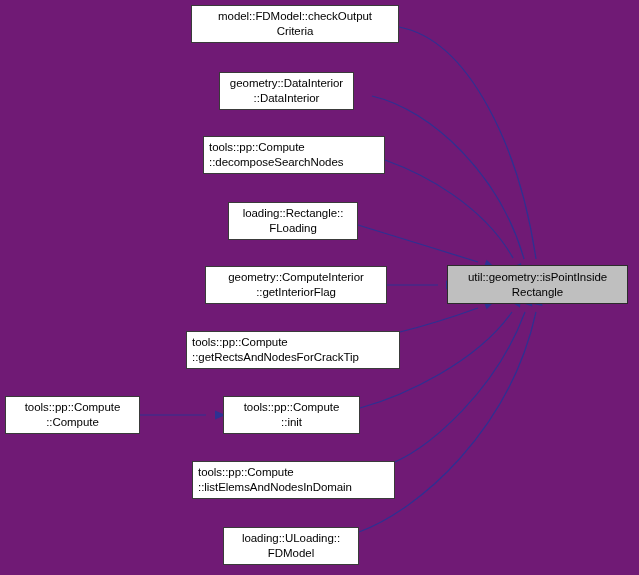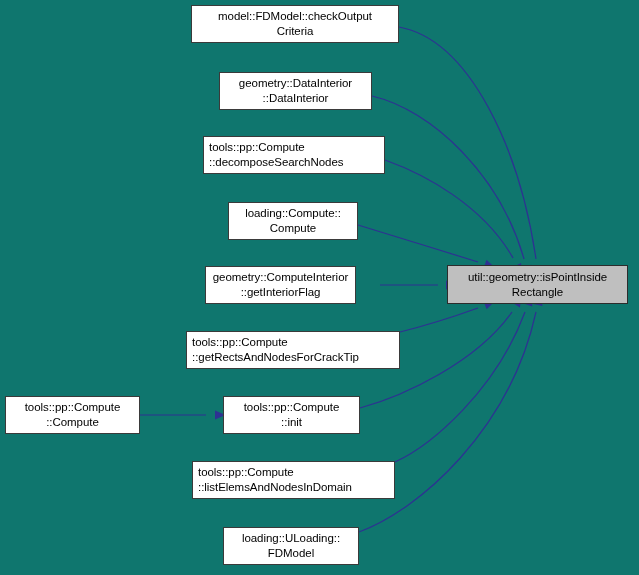--- a/index.html
+++ b/index.html
@@ -4,21 +4,21 @@
 <style>
   html, body {
     margin: 0;
     padding: 0;
     background: #ffffff;
   }
   #canvas {
     position: relative;
     width: 639px;
     height: 575px;
-    background: #0f766e;
+    background: #701a75;
     overflow: hidden;
     font-family: "Liberation Sans", sans-serif;
   }
   #edges {
     position: absolute;
     left: 0;
     top: 0;
     width: 639px;
     height: 575px;
     pointer-events: none;
@@ -69,33 +69,33 @@
       <path d="M395,462 C432,445 496,390 525,312" fill="none" stroke="#2e3192" stroke-width="1.2"></path>
       <polygon points="0,-4.6 10.5,0 0,4.6" fill="#2e3192" transform="translate(528,305) rotate(-70)"></polygon>
       <path d="M359,532 C419,510 510,430 536,312" fill="none" stroke="#2e3192" stroke-width="1.2"></path>
       <polygon points="0,-4.6 10.5,0 0,4.6" fill="#2e3192" transform="translate(538,305) rotate(-78)"></polygon>
     </svg>
   <div id="nodes">
       <div class="node center-align" style="left: 191px; top: 5px; width: 208px; height: 38px;">
         <span class="node-line">model::FDModel::checkOutput</span>
         <span class="node-line">Criteria</span>
       </div>
-      <div class="node center-align" style="left: 219px; top: 72px; width: 153px; height: 38px;">
+      <div class="node center-align" style="left: 219px; top: 72px; width: 135px; height: 38px;">
         <span class="node-line">geometry::DataInterior</span>
         <span class="node-line">::DataInterior</span>
       </div>
       <div class="node left-align" style="left: 203px; top: 136px; width: 182px; height: 38px;">
         <span class="node-line">tools::pp::Compute</span>
         <span class="node-line">::decomposeSearchNodes</span>
       </div>
       <div class="node center-align" style="left: 228px; top: 202px; width: 130px; height: 38px;">
-        <span class="node-line">loading::Compute::</span>
-        <span class="node-line">Compute</span>
+        <span class="node-line">loading::Rectangle::</span>
+        <span class="node-line">FLoading</span>
       </div>
-      <div class="node center-align" style="left: 205px; top: 266px; width: 151px; height: 38px;">
+      <div class="node center-align" style="left: 205px; top: 266px; width: 182px; height: 38px;">
         <span class="node-line">geometry::ComputeInterior</span>
         <span class="node-line">::getInteriorFlag</span>
       </div>
       <div class="node left-align" style="left: 186px; top: 331px; width: 214px; height: 38px;">
         <span class="node-line">tools::pp::Compute</span>
         <span class="node-line">::getRectsAndNodesForCrackTip</span>
       </div>
       <div class="node center-align" style="left: 5px; top: 396px; width: 135px; height: 38px;">
         <span class="node-line">tools::pp::Compute</span>
         <span class="node-line">::Compute</span>

